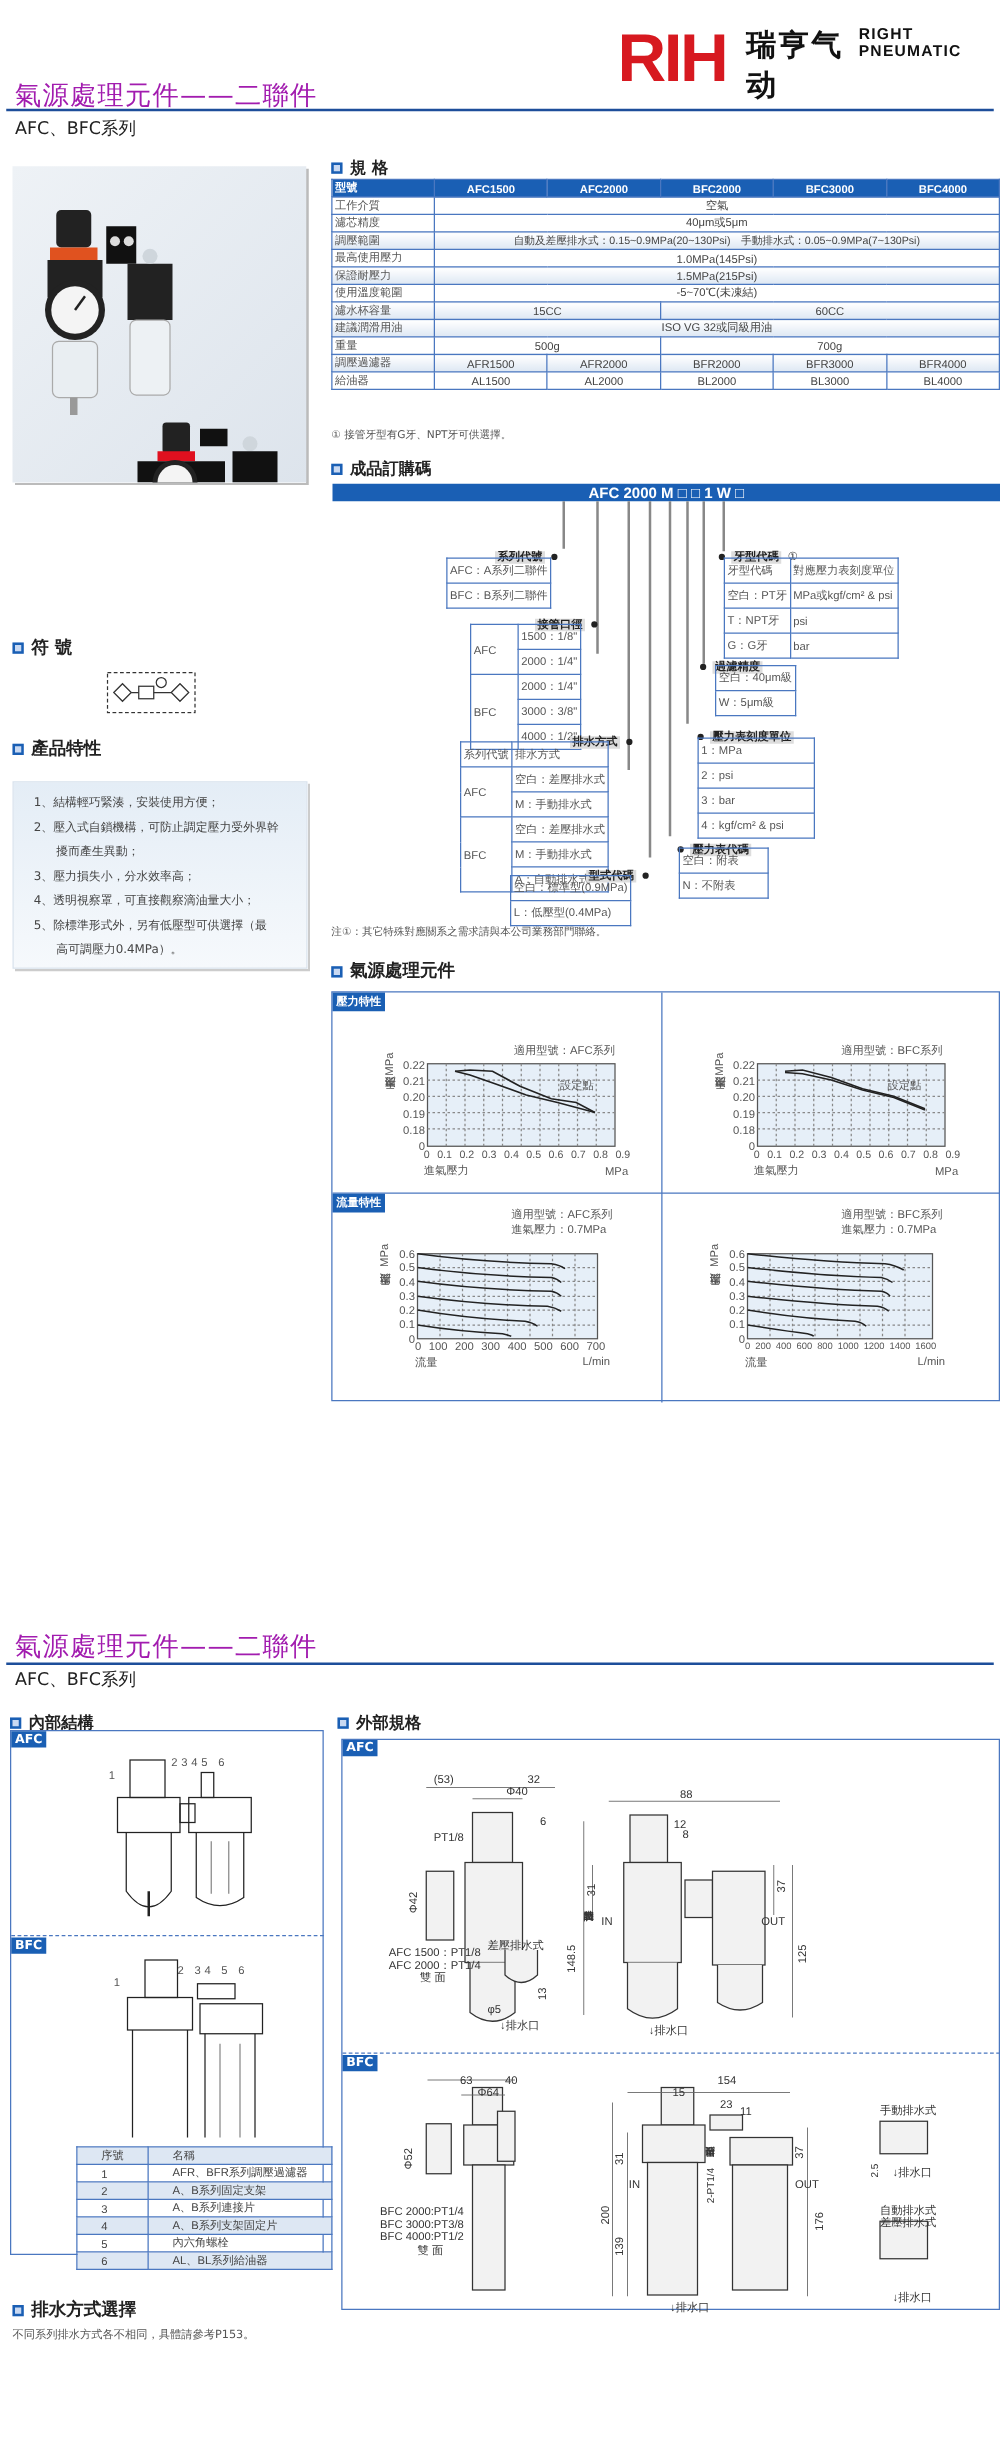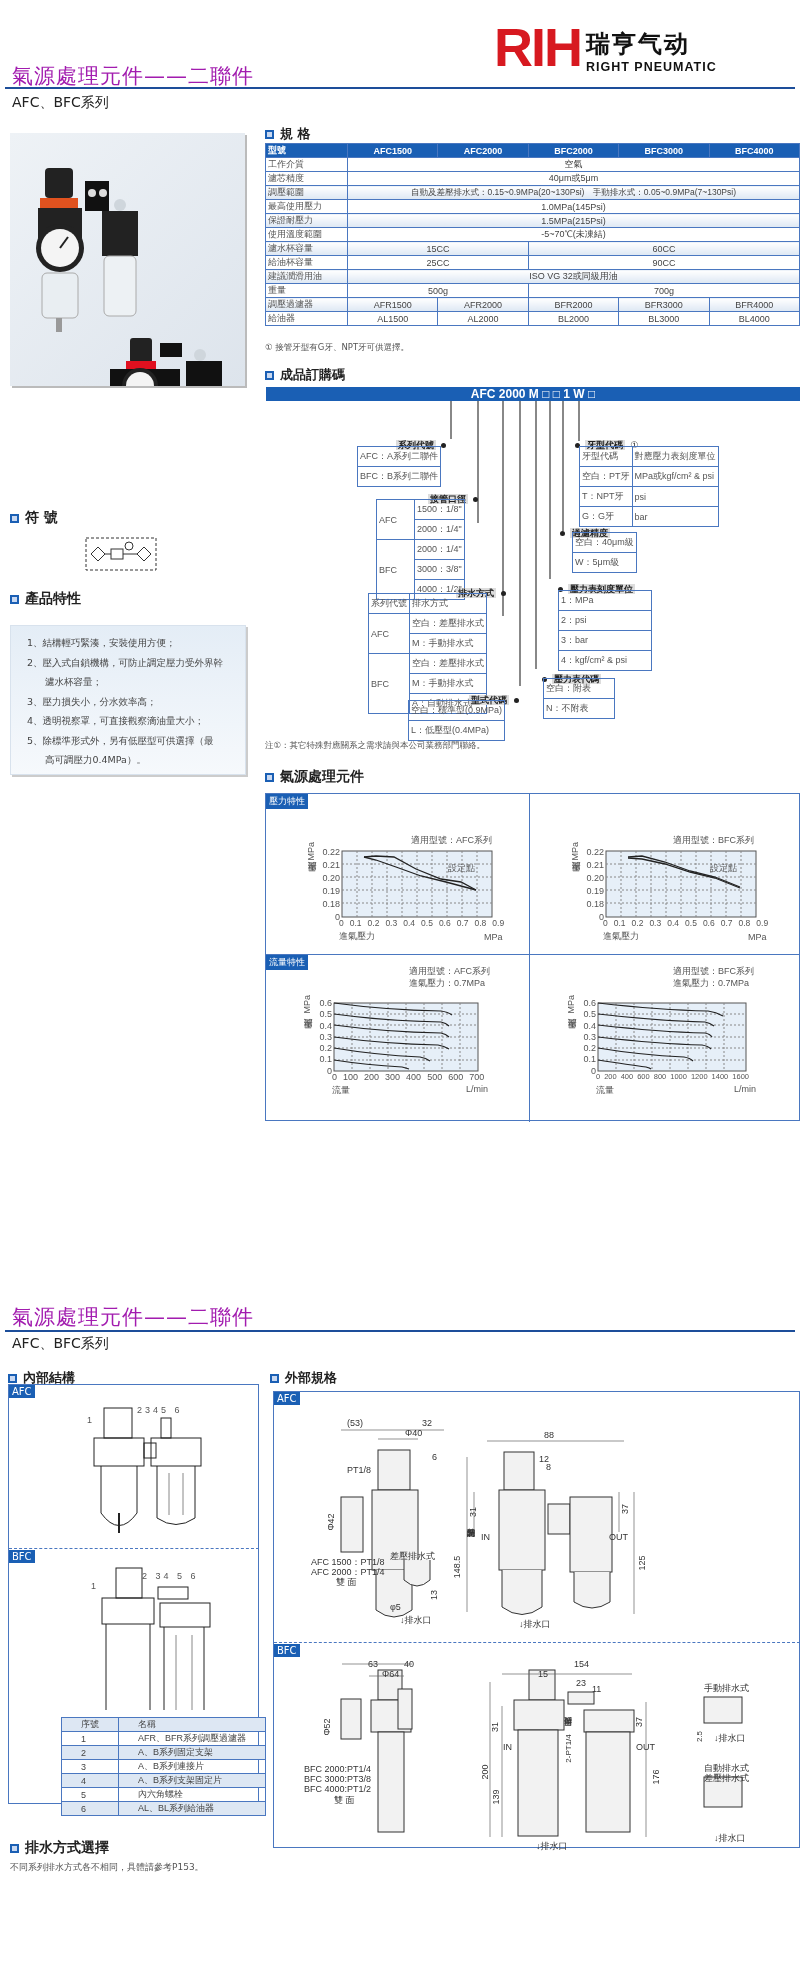--- a/index.html
+++ b/index.html
@@ -23,38 +23,38 @@
 .note{font-size:8.5px;color:#555}
 .codebar{background:#1a5fb4;color:#fff;font-weight:bold;font-size:12px;text-align:center;height:14px;line-height:14px;font-family:"Liberation Sans",sans-serif}
 .vline{position:absolute;width:2px;background:#888}
 .tag{font-size:9px;font-weight:bold;background:#ddd;padding:0 2px;color:#222}
 .dot{width:5px;height:5px;border-radius:50%;background:#222;display:inline-block}
 table.ct{border-collapse:collapse;font-size:9px;font-family:"Liberation Sans",sans-serif;color:#555}
 table.ct td{border:1px solid #4a77c0;padding:3px 2px;height:12px;white-space:nowrap}
 .feat{background:linear-gradient(#e4edf6,#f6f9fc);border:1px solid #d8e2ed;font-size:9.5px;color:#444;line-height:19.5px;padding:7px 0 0 16px;box-shadow:2px 2px 0 #ccc}
 .feat .ind{padding-left:18px}
 .chartbox{border:1px solid #4a77c0}
-.ctab{background:#1a5fb4;color:#fff;font-size:9px;font-weight:normal;padding:1px 3px;display:inline-block}
+.ctab{background:#1a5fb4;color:#fff;font-size:9px;font-weight:bold;padding:1px 3px;display:inline-block}
 .clabel{font-size:9px;color:#555;font-family:"Liberation Sans",sans-serif}
 .panel{border:1px solid #4a77c0}
 .dash{border-top:1px dashed #4a77c0}
 table.parts{border-collapse:collapse;font-size:9px;font-family:"Liberation Sans",sans-serif;color:#444}
 table.parts td{border:1px solid #4a77c0;padding:0 19px;height:12px;white-space:nowrap}
 table.parts tr.alt td{background:#dde7f3}
 .dim{font-size:9px;color:#333;font-family:"Liberation Sans",sans-serif}
 </style>
 </head>
 <body>
 
 <div class="abs hdr-title" style="left:12px;top:62px">氣源處理元件——二聯件</div>
 <div class="abs hdr-line" style="left:5px;top:87px;width:790px"></div>
 <div class="abs hdr-sub" style="left:12px;top:94px">AFC、BFC系列</div>
-<div class="abs" style="left:494px;top:20px;display:flex;align-items:flex-end;gap:5px">
+<div class="abs" style="left:494px;top:20px;display:flex;align-items:flex-start;gap:16px">
   <span class="logo-rih">RIH</span>
-  <div style="display:flex;flex-direction:column">
+  <div style="display:flex;">
     <span class="logo-cn">瑞亨气动</span>
     <span class="logo-en">RIGHT PNEUMATIC</span>
   </div>
 </div>
 
 <div class="abs" style="left:10px;top:133px;width:235px;height:253px;background:linear-gradient(135deg,#eef2f6,#dde4ec);box-shadow:2px 2px 0 #bbb">
   <svg width="235" height="253">
     <rect x="35" y="35" width="28" height="30" rx="4" fill="#222"></rect>
     <rect x="30" y="65" width="38" height="10" fill="#e0521f"></rect>
     <rect x="28" y="75" width="44" height="30" fill="#222"></rect>
@@ -96,21 +96,21 @@
   </svg>
 </div>
 
 <div class="abs sec lg" style="left:10px;top:590px">
     <span class="bx"></span>
     <span>產品特性</span>
   </div>
 <div class="abs feat" style="left:10px;top:625px;width:236px;height:150px">
   <div>1、結構輕巧緊湊，安裝使用方便；</div>
   <div>2、壓入式自鎖機構，可防止調定壓力受外界幹</div>
-  <div class="ind">濾水杯容量；</div>
+  <div class="ind">擾而產生異動；</div>
   <div>3、壓力損失小，分水效率高；</div>
   <div>4、透明視察罩，可直接觀察滴油量大小；</div>
   <div>5、除標準形式外，另有低壓型可供選擇（最</div>
   <div class="ind">高可調壓力0.4MPa）。</div>
 </div>
 
 <div class="abs sec" style="left:265px;top:125px">
     <span class="bx"></span>
     <span>規 格</span>
   </div>
@@ -145,25 +145,20 @@
         <td colspan="5">1.5MPa(215Psi)</td>
       </tr>
   <tr>
         <td class="lbl">使用溫度範圍</td>
         <td colspan="5">-5~70℃(未凍結)</td>
       </tr>
   <tr class="alt">
         <td class="lbl">濾水杯容量</td>
         <td colspan="2">15CC</td>
         <td colspan="3">60CC</td>
-      </tr>
-  <tr>
-        <td class="lbl">給油杯容量</td>
-        <td colspan="2">25CC</td>
-        <td colspan="3">90CC</td>
       </tr>
   <tr class="alt">
         <td class="lbl">建議潤滑用油</td>
         <td colspan="5">ISO VG 32或同級用油</td>
       </tr>
   <tr>
         <td class="lbl">重量</td>
         <td colspan="2">500g</td>
         <td colspan="3">700g</td>
       </tr>

